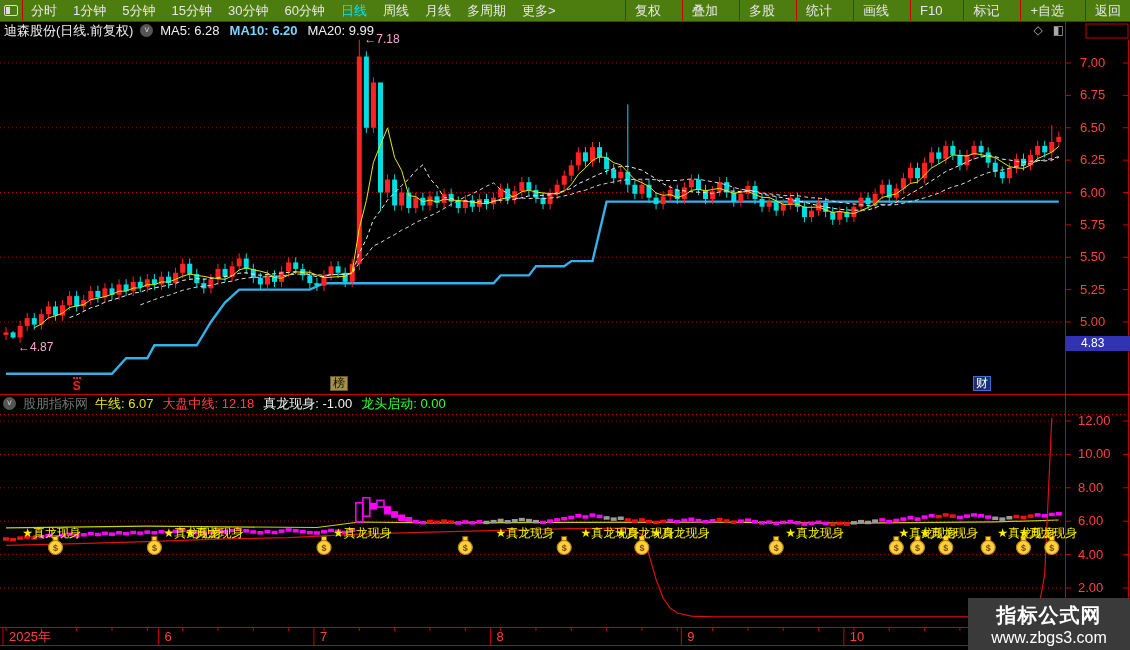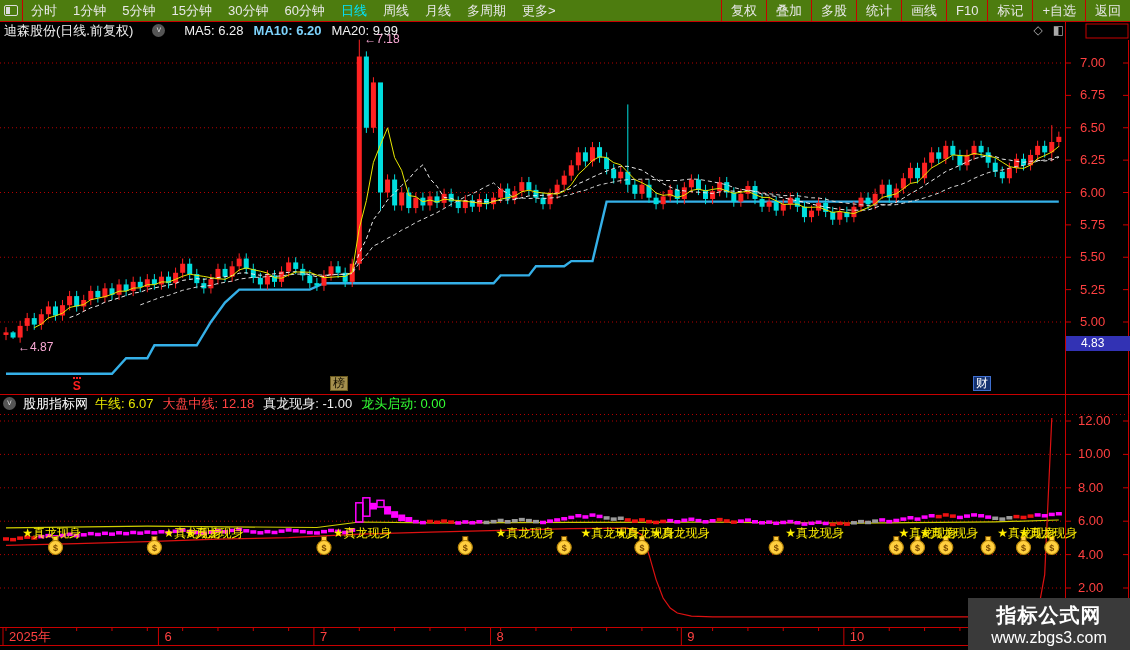--- a/index.html
+++ b/index.html
@@ -9,32 +9,32 @@
   
   .row1{position:absolute;left:0;top:0;width:1130px;height:21px;background:#4d7c0f;
         border-bottom:1px solid #c80000;display:flex;align-items:center;z-index:4;
         font-size:13px;color:#e8e8e8;}
   .win-btn{width:22px;height:21px;border-right:1px solid #c80000;display:flex;align-items:center;justify-content:center;}
   .win-glyph{display:inline-block;width:12px;height:9px;border:1px solid #ddd;border-radius:2px;position:relative;}
   .win-glyph::after{content:"";position:absolute;left:1px;top:1px;bottom:1px;width:4px;background:#ddd;}
   .menu-left{display:flex;gap:0;height:21px;align-items:center;}
   .menu-left .mi{padding:0 8px;line-height:21px;cursor:default;}
   .mi.active{color:#00e5ff;}
-  .menu-right{margin-left:auto;display:flex;height:21px;align-items:center;}
+  .menu-right{margin-left:auto;display:flex;height:21px;align-items:center;gap:12px;}
   .menu-right .mi{padding:0 9px;line-height:21px;border-left:1px solid #c80000;}
   
   .row2{position:absolute;left:0;top:22px;width:1130px;height:17px;display:flex;align-items:center;
-        z-index:4;font-size:13px;color:#efefef;gap:19px;padding-left:4px;box-sizing:border-box;}
+        z-index:4;font-size:13px;color:#efefef;gap:7px;padding-left:4px;box-sizing:border-box;}
   .circle-icon{display:inline-flex;width:13px;height:13px;border-radius:50%;background:#555;color:#ddd;
         font-size:9px;align-items:center;justify-content:center;line-height:13px;}
   .tr-icons{position:absolute;right:66px;top:1px;color:#aaa;font-size:12px;display:flex;gap:10px;}
   
   .ind-header{position:absolute;left:0;top:395px;width:1060px;height:17px;display:flex;align-items:center;
         z-index:4;font-size:13px;gap:7px;padding-left:3px;box-sizing:border-box;background:#000;}
-  .ind-src{color:#ffffff;}
+  .ind-src{color:#737373;}
   #overlays{position:absolute;left:0;top:0;width:1130px;height:650px;z-index:3;pointer-events:none;}
   .mk{position:absolute;font-size:12px;line-height:13px;}
   .mk-s{color:#ff2020;font-weight:bold;text-align:center;}
   .mk-s .hat{display:block;width:8px;border-top:2px dotted #ff2020;margin:0 auto 1px;}
   .mk-tan{background:#a5904e;color:#151000;padding:0 2px;border:1px solid #6b5a1e;}
   .mk-blue{background:#14316e;color:#fff;padding:0 2px;border:1px solid #3f6fd0;}
   .ann{position:absolute;color:#f9a8d4;font-size:12px;white-space:nowrap;}
   .pm{position:absolute;left:1066px;width:60px;height:15px;background:#3232b4;color:#fff;
       font-size:12px;line-height:15px;padding-left:15px;}
   .wm{position:absolute;right:0;bottom:0;width:162px;height:52px;background:#3a3a3a;text-align:center;z-index:6;}

